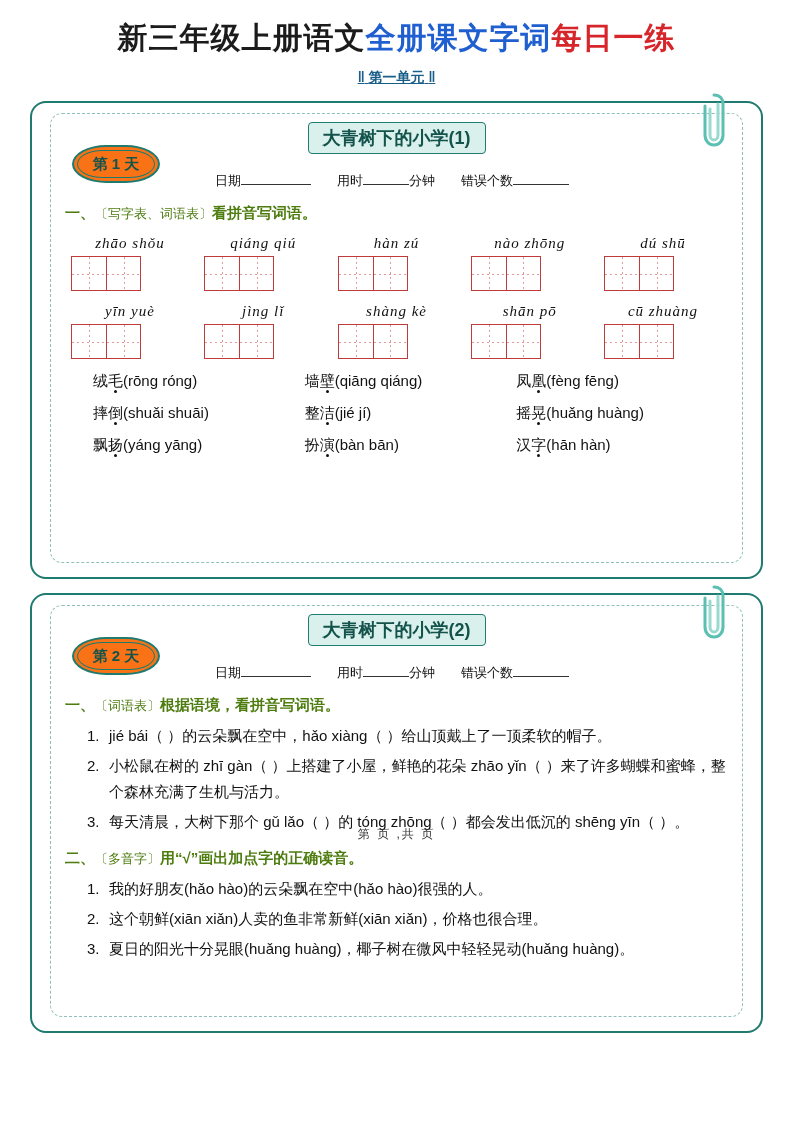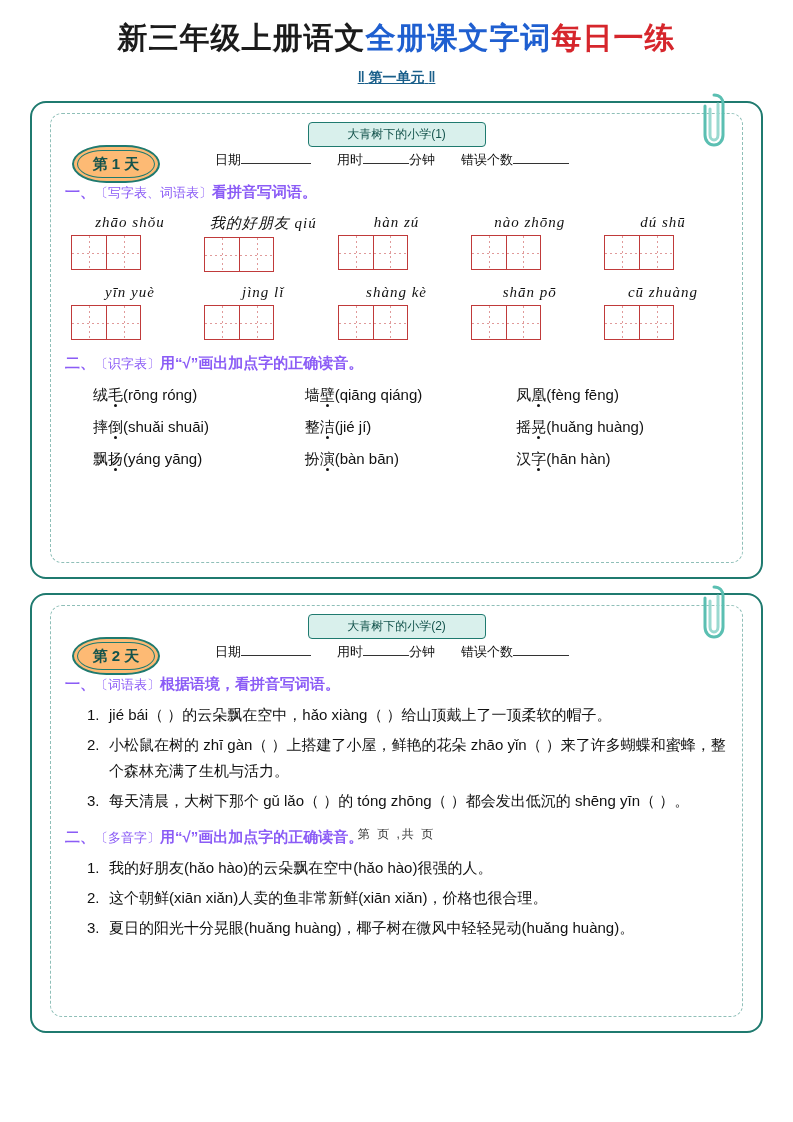--- a/index.html
+++ b/index.html
@@ -81,55 +81,55 @@
 
   
   .lesson-chip {
     margin: 0 auto;
     width: 176px;
     text-align: center;
     background: #d9f0ec;
     border: 1px solid #1f7a6f;
     border-radius: 4px;
     font-family: "Liberation Sans", sans-serif;
-    font-size: 12px;
-    font-weight: normal;
+    font-size: 18px;
+    font-weight: bold;
     color: #14534c;
     padding: 3px 0;
   }
 
   
   .day-badge {
     position: absolute;
     left: 40px;
     top: 42px;
     width: 84px;
     height: 34px;
     border: 2px solid #1f7a6f;
     border-radius: 40px/22px;
-    background: #fdba74;
+    background: #f97316;
     display: flex;
     align-items: center;
     justify-content: center;
     font-family: "Liberation Sans", sans-serif;
     font-weight: bold;
     font-size: 15px;
     color: #14534c;
   }
   .day-badge::before {
     content: "";
     position: absolute;
     left: 3px; top: 3px; right: 3px; bottom: 3px;
     border: 1px solid #1f7a6f;
     border-radius: 40px/22px;
   }
 
   
   .meta-line {
-    margin-top: 4px;
+    margin-top: 18px;
     margin-left: 150px;
     font-family: "Liberation Sans", sans-serif;
     font-size: 13px;
     color: #111;
     display: flex;
     gap: 26px;
     align-items: baseline;
   }
   .meta-item { white-space: nowrap; }
   .blank-u {
@@ -140,21 +140,21 @@
   .w70 { width: 70px; }
   .w46 { width: 46px; }
   .w56 { width: 56px; }
 
   
   .sect {
     margin-top: 14px;
     font-family: "Liberation Sans", sans-serif;
     font-size: 15px;
     font-weight: bold;
-    color: #8b5cf6;
+    color: #4d7c0f;
   }
   .sect .brack {
     font-weight: normal;
     font-size: 13px;
   }
 
   
   .pinyin-row {
     display: flex;
     justify-content: space-between;
@@ -297,21 +297,21 @@
 
       <div class="pinyin-row">
         <div class="pin-cell">
           <div class="pin-text">zhāo shǒu</div>
           <div class="tian">
               <div class="sq"></div>
               <div class="sq"></div>
             </div>
         </div>
         <div class="pin-cell">
-          <div class="pin-text">我的好朋友 qiú</div>
+          <div class="pin-text">qiáng qiú</div>
           <div class="tian">
               <div class="sq"></div>
               <div class="sq"></div>
             </div>
         </div>
         <div class="pin-cell">
           <div class="pin-text">hàn zú</div>
           <div class="tian">
               <div class="sq"></div>
               <div class="sq"></div>
@@ -364,23 +364,20 @@
         </div>
         <div class="pin-cell">
           <div class="pin-text">cū zhuàng</div>
           <div class="tian">
               <div class="sq"></div>
               <div class="sq"></div>
             </div>
         </div>
       </div>
 
-      <div class="sect">
-        <span>二、</span><span class="brack">〔识字表〕</span><span>用“√”画出加点字的正确读音。</span>
-      </div>
 
       <div class="choice-grid">
         <div class="choice-row">
           <div class="choice-item"><span>绒</span><span class="dotted-ch">毛</span><span>(rōng róng)</span></div>
           <div class="choice-item"><span>墙</span><span class="dotted-ch">壁</span><span>(qiāng qiáng)</span></div>
           <div class="choice-item"><span>凤</span><span class="dotted-ch">凰</span><span>(fèng fēng)</span></div>
         </div>
         <div class="choice-row">
           <div class="choice-item"><span>摔</span><span class="dotted-ch">倒</span><span>(shuǎi shuāi)</span></div>
           <div class="choice-item"><span>整</span><span class="dotted-ch">洁</span><span>(jié jí)</span></div>

